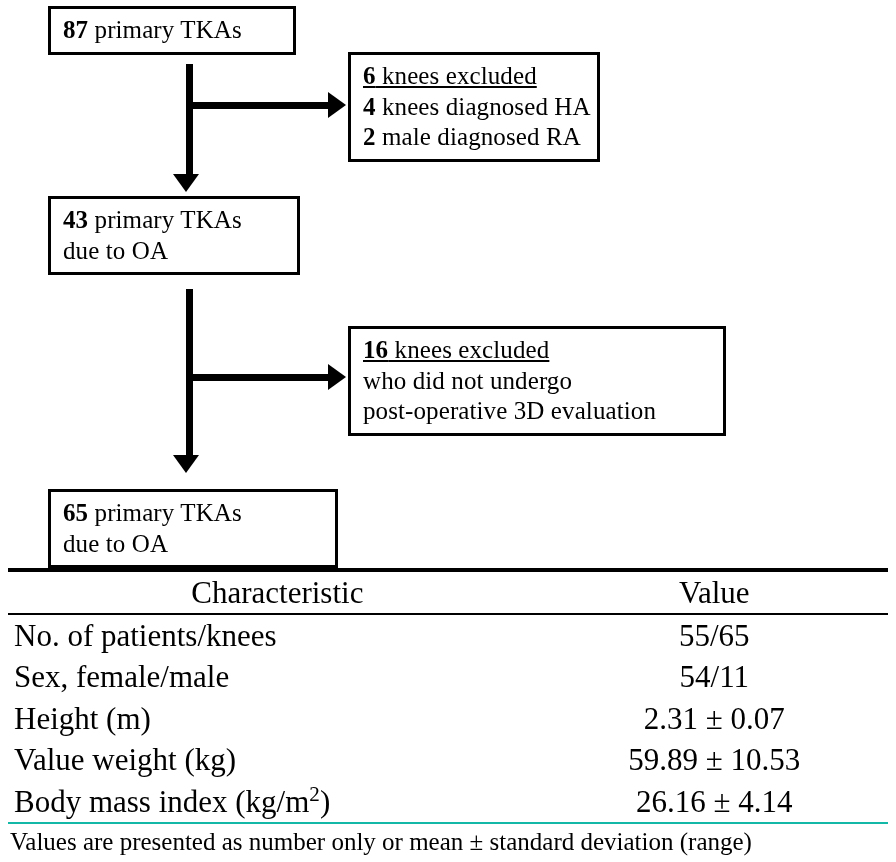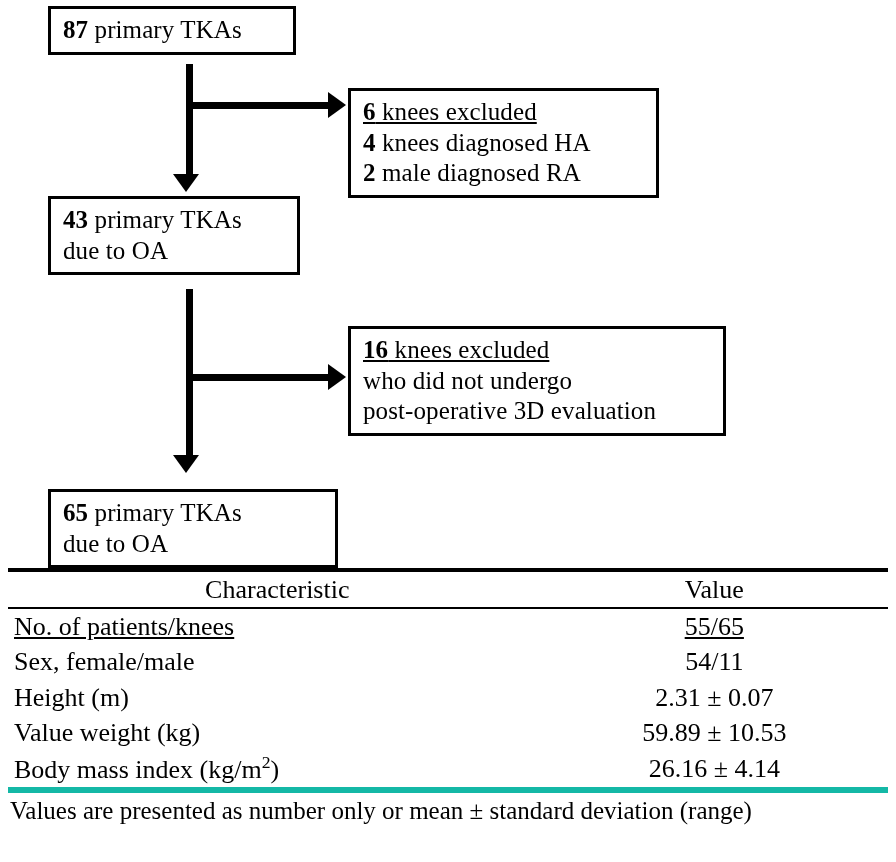--- a/index.html
+++ b/index.html
@@ -41,21 +41,21 @@
     line-height: 1.22;
     letter-spacing: 0.1px;
   }
 
   .node .ln { white-space: nowrap; display: block; }
   .bold { font-weight: bold; }
   .ul { text-decoration: underline; }
 
   
   #node-87  { left: 48px;  top: 6px;   width: 248px; }
-  #node-ex1 { left: 348px; top: 52px;  width: 311px; margin-top: 36px; }
+  #node-ex1 { left: 348px; top: 52px;  width: 252px; }
   #node-81  { left: 48px;  top: 196px; width: 252px; }
   #node-ex2 { left: 348px; top: 326px; width: 378px; }
   #node-65  { left: 48px;  top: 489px; width: 290px; }
 
   
   .vline {
     position: absolute;
     width: 7px;
     background: #000;
   }
@@ -98,31 +98,31 @@
   
   .table-wrap {
     position: absolute;
     left: 8px;
     top: 568px;
     width: 880px;
   }
   table.characteristics {
     width: 880px;
     border-collapse: collapse;
-    font-size: 26px;
+    font-size: 31px;
   }
   table.characteristics th,
   table.characteristics td {
     padding: 2px 0 2px 0;
     font-weight: normal;
     line-height: 1.2;
   }
   .rule-top    { border-top: 4px solid #000; }
-  .rule-mid    { border-top: 2px solid #000; text-decoration: underline; }
-  .rule-bottom { border-top: 6px solid #14b8a6; }
+  .rule-mid    { border-top: 2px solid #000; }
+  .rule-bottom { border-top: 2px solid #14b8a6; }
 
   .col-char { text-align: left; padding-left: 6px !important; width: 530px; }
   .col-val  { text-align: center; width: 350px; }
   .hdr-char { text-align: center; }
   .hdr-val  { text-align: center; }
 
   .footnote {
     font-size: 25px;
     padding-top: 3px;
     padding-left: 2px;

